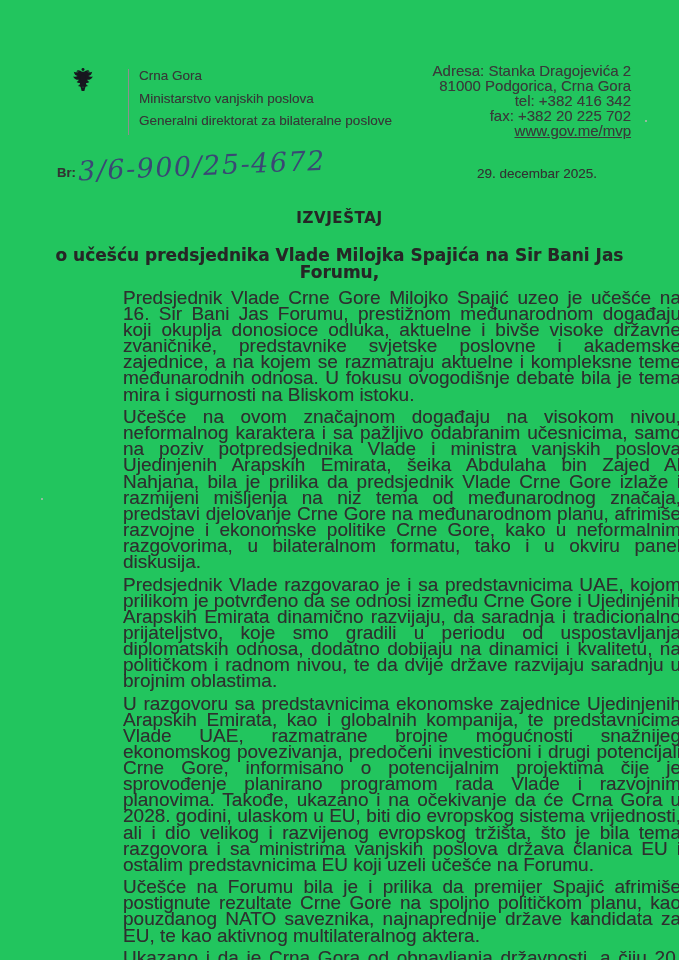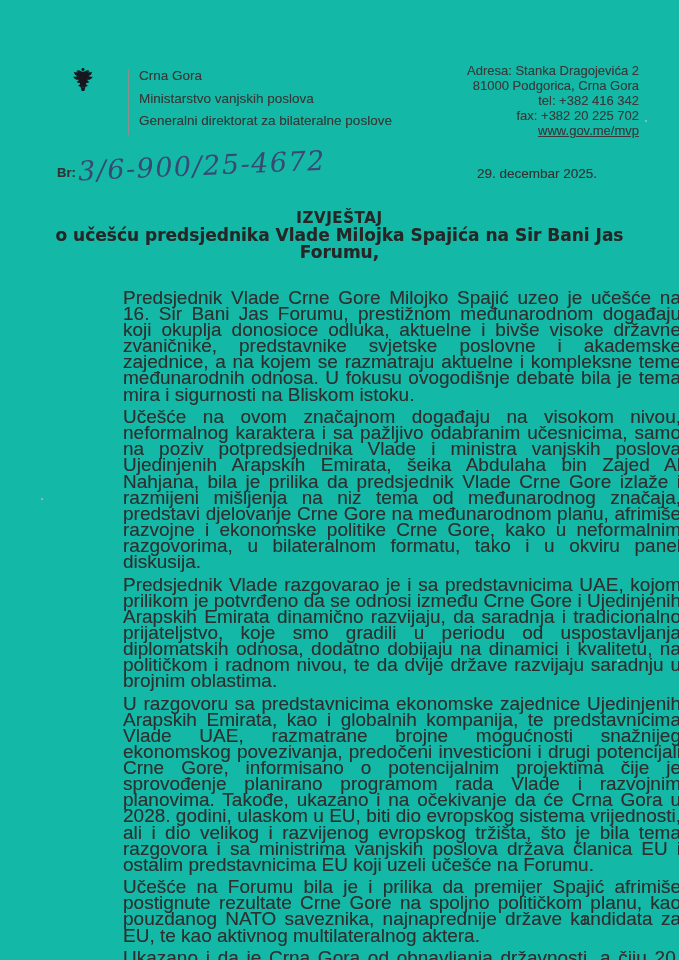--- a/index.html
+++ b/index.html
@@ -1,21 +1,21 @@
 <!DOCTYPE html>
 <html><head>
 <meta charset="utf-8">
 <style>
   html, body { margin: 0; padding: 0; background: #ffffff; }
   .page {
     position: relative;
     width: 679px;
     height: 960px;
     margin: 0 auto;
-    background: #14b8a6;
+    background: #22c55e;
     overflow: hidden;
     font-family: "Liberation Sans", sans-serif;
     color: #2e2e2e;
   }
   .scan-text {
     text-shadow: 0 0 0.6px rgba(46,46,46,0.38);
   }
 
   
   .coat {
@@ -24,22 +24,22 @@
   .coat svg { width: 100%; height: 100%; display: block; }
   .hdr-divider {
     position: absolute; left: 128px; top: 69px; width: 1px; height: 66px;
     background: #8f8f8f;
   }
   .org-block {
     position: absolute; left: 139px; top: 65px;
     font-size: 13.5px; line-height: 22.6px; color: #383838;
   }
   .addr-block {
-    position: absolute; right: 40px; top: 63px;
-    font-size: 13px; line-height: 15.1px; text-align: right; color: #3a3a3a;
+    position: absolute; right: 48px; top: 63px;
+    font-size: 15px; line-height: 15.1px; text-align: right; color: #3a3a3a;
   }
   .addr-block .website { text-decoration: underline; text-align: right; }
 
   
   .br-label {
     position: absolute; left: 57px; top: 165px;
     font-size: 13px; font-weight: bold; color: #333;
   }
   .handwriting {
     position: absolute; left: 78px; top: 150px;
@@ -51,21 +51,21 @@
     position: absolute; right: 82px; top: 166px;
     font-size: 13.5px; color: #333;
   }
 
   
   .title-block {
     position: absolute; left: 40px; right: 40px; top: 209px;
     text-align: center; font-family: "DejaVu Sans", sans-serif;
     font-weight: bold; color: #262626;
   }
-  .title-heading { font-size: 15px; letter-spacing: 0.6px; margin-bottom: 0; }
+  .title-heading { font-size: 15px; letter-spacing: 0.6px; margin-bottom: 20px; }
   .title-sub { font-size: 17px; line-height: 16.8px; }
 
   
   .body-block {
     position: absolute; left: 75px; top: 290px; width: 558px;
     font-size: 19px; line-height: 16.1px; text-align: justify;
     color: #2f2f2f;
     margin-left: 48px;
   }
   .body-block p { margin: 0 0 6.5px 0; }

